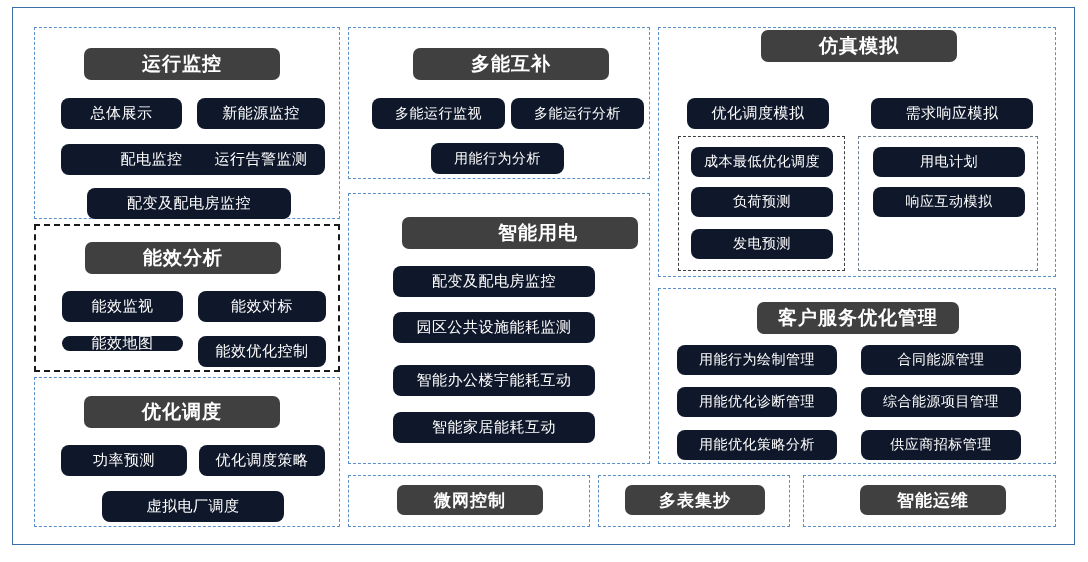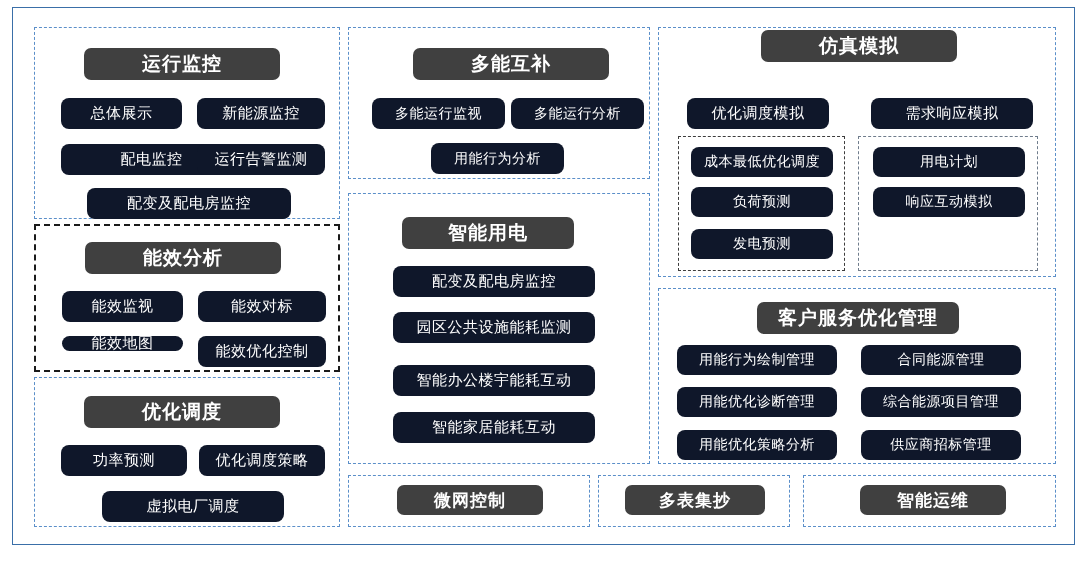--- a/index.html
+++ b/index.html
@@ -81,21 +81,21 @@
   </div>
 
   <div class="group" style="left:335px;top:19px;width:302px;height:152px;">
     <div class="title t20" style="left:64px;top:20px;width:196px;height:32px;">多能互补</div>
     <div class="pill t14" style="left:23px;top:70px;width:133px;height:31px;">多能运行监视</div>
     <div class="pill t14" style="left:162px;top:70px;width:133px;height:31px;">多能运行分析</div>
     <div class="pill t14" style="left:82px;top:115px;width:133px;height:31px;">用能行为分析</div>
   </div>
 
   <div class="group" style="left:335px;top:185px;width:302px;height:271px;">
-    <div class="title t20" style="left:53px;top:23px;width:172px;height:32px;">智能用电</div>
+    <div class="title t20" style="left:53px;top:23px;width:200px;height:32px;padding-left:36px;">智能用电</div>
     <div class="pill t15" style="left:44px;top:72px;width:202px;height:31px;">配变及配电房监控</div>
     <div class="pill t15" style="left:44px;top:118px;width:202px;height:31px;">园区公共设施能耗监测</div>
     <div class="pill t15" style="left:44px;top:171px;width:202px;height:31px;">智能办公楼宇能耗互动</div>
     <div class="pill t15" style="left:44px;top:218px;width:202px;height:31px;">智能家居能耗互动</div>
   </div>
 
   <div class="group" style="left:645px;top:19px;width:398px;height:250px;">
     <div class="title t20" style="left:102px;top:2px;width:196px;height:32px;">仿真模拟</div>
     <div class="pill t15" style="left:28px;top:70px;width:142px;height:31px;">优化调度模拟</div>
     <div class="pill t15" style="left:212px;top:70px;width:162px;height:31px;">需求响应模拟</div>

